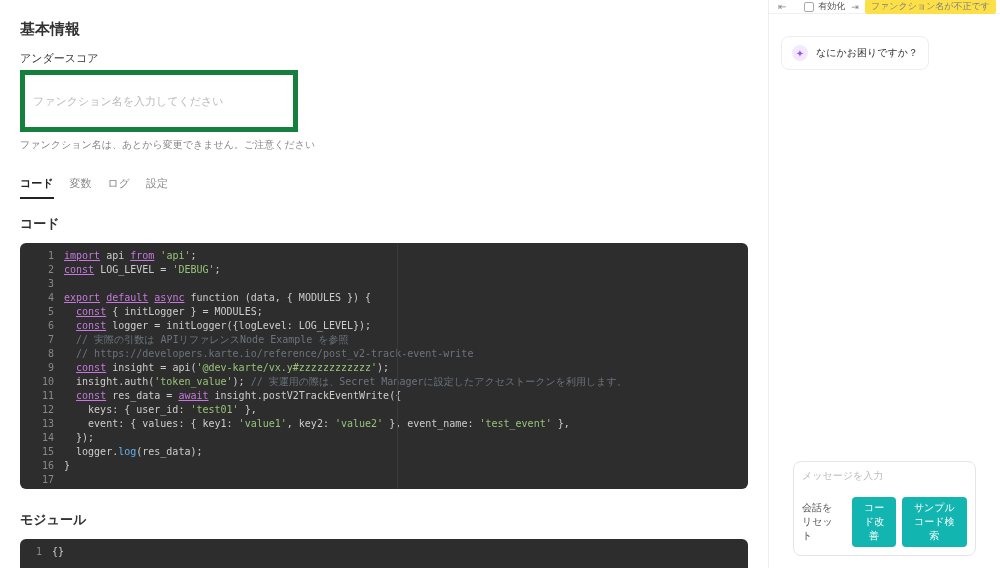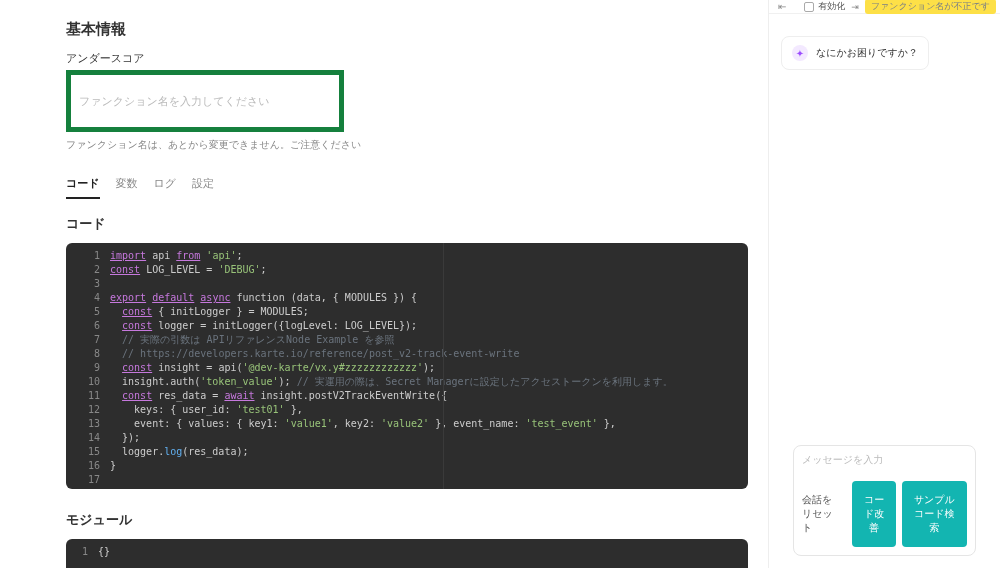--- a/index.html
+++ b/index.html
@@ -1,18 +1,18 @@
 <!DOCTYPE html>
 <html><head>
 <meta charset="utf-8">
 <style>
 * { margin: 0; padding: 0; box-sizing: border-box; }
 body { font-family: -apple-system, "Hiragino Sans", sans-serif; font-size: 12px; color: #333; background: #fff; }
 .app { display: flex; width: 1000px; height: 568px; overflow: hidden; }
-.main { flex: 1; padding: 20px 20px 20px 20px; overflow-y: auto; margin-left: 46px; }
+.main { flex: 1; padding: 20px 20px 20px 20px; overflow-y: auto; }
 .main::-webkit-scrollbar { width: 0; }
 
 .section-title { font-size: 15px; font-weight: 700; margin-bottom: 12px; }
 .label { font-size: 11px; color: #333; margin-bottom: 4px; }
 .input-wrap { position: relative; }
 .text-input {
   width: 278px; padding: 20px 8px; font-size: 11px;
   border: 5px solid #15803d; border-radius: 0; outline: none;
 }
 .text-input::placeholder { color: #bbb; }
@@ -74,21 +74,21 @@
 }
 .composer-input {
   border: none; outline: none; width: 100%; font-size: 10px; color: #333;
 }
 .composer-input::placeholder { color: #bbb; }
 .composer-actions { display: flex; align-items: center; gap: 6px; }
 .reset { font-size: 10px; color: #555; cursor: pointer; }
 .spacer { flex: 1; }
 .btn {
   background: #13b5b1; color: #fff; border: none; border-radius: 4px;
-  padding: 12px 8px; font-size: 10px; cursor: pointer;
+  padding: 4px 8px; font-size: 10px; cursor: pointer;
 }
 
 
 .chk { width: 10px; height: 10px; border: 1px solid #aaa; border-radius: 2px; display: inline-block; }
 </style>
 </head>
 <body>
 
 <div class="app">
   <div class="main">

